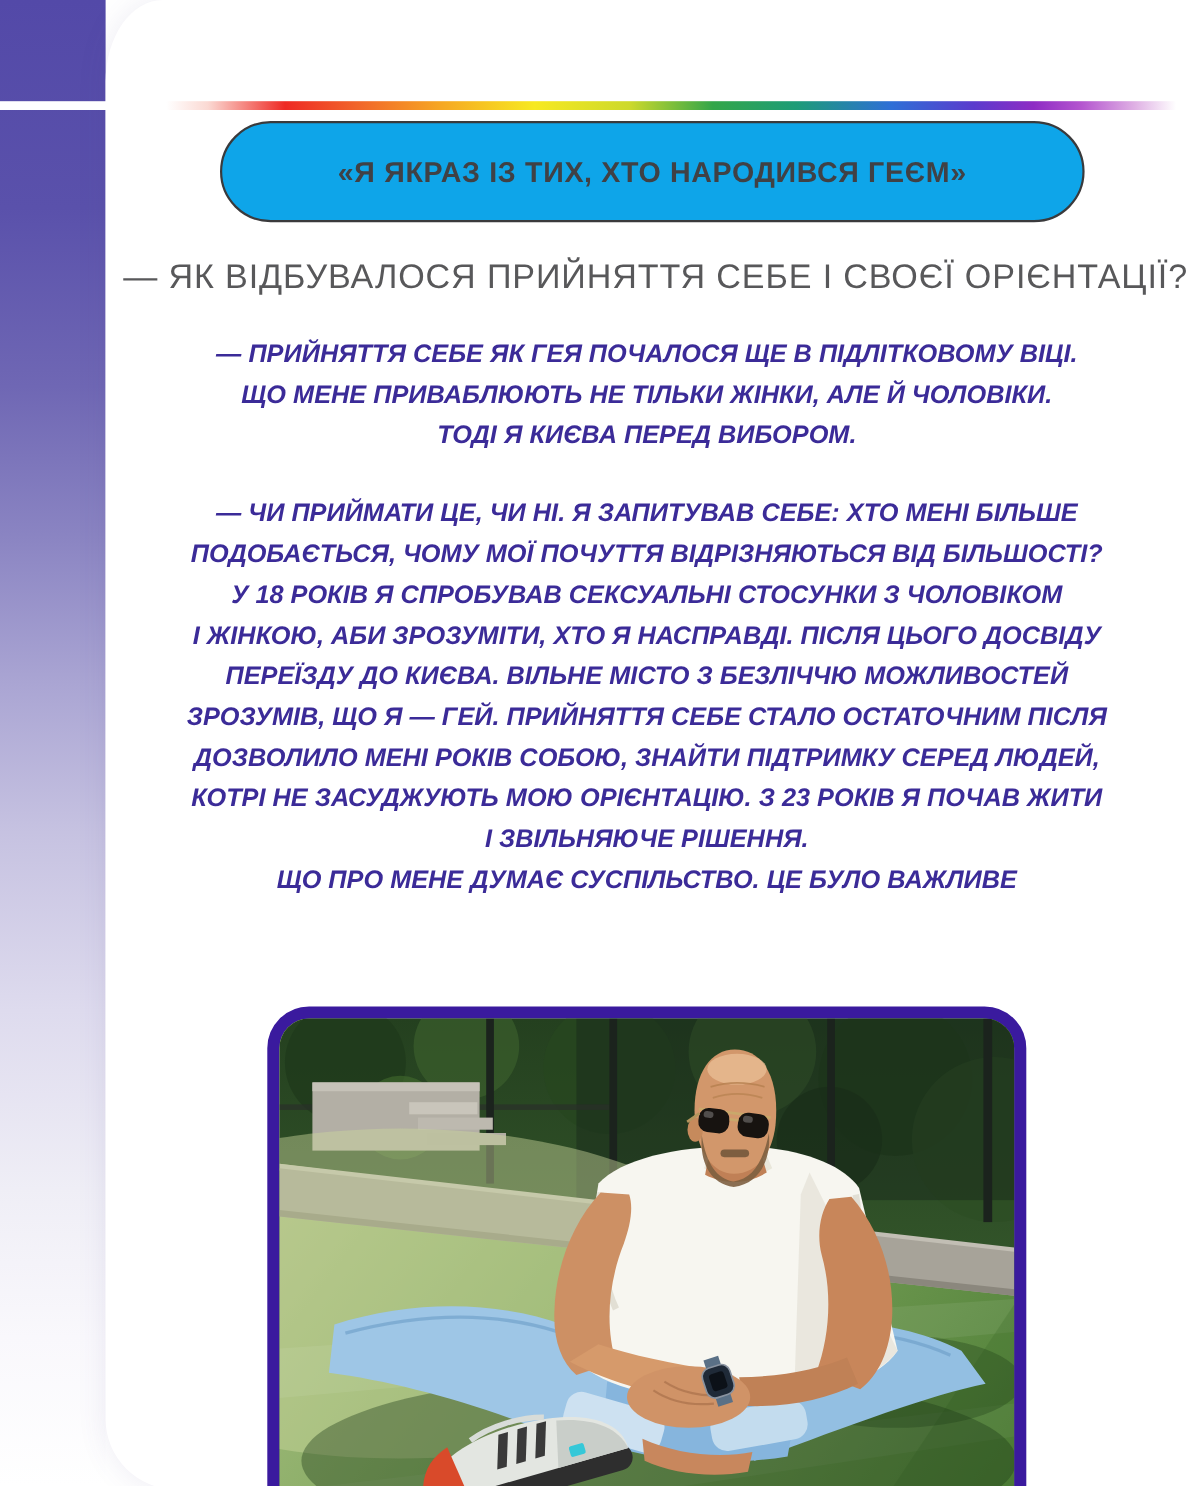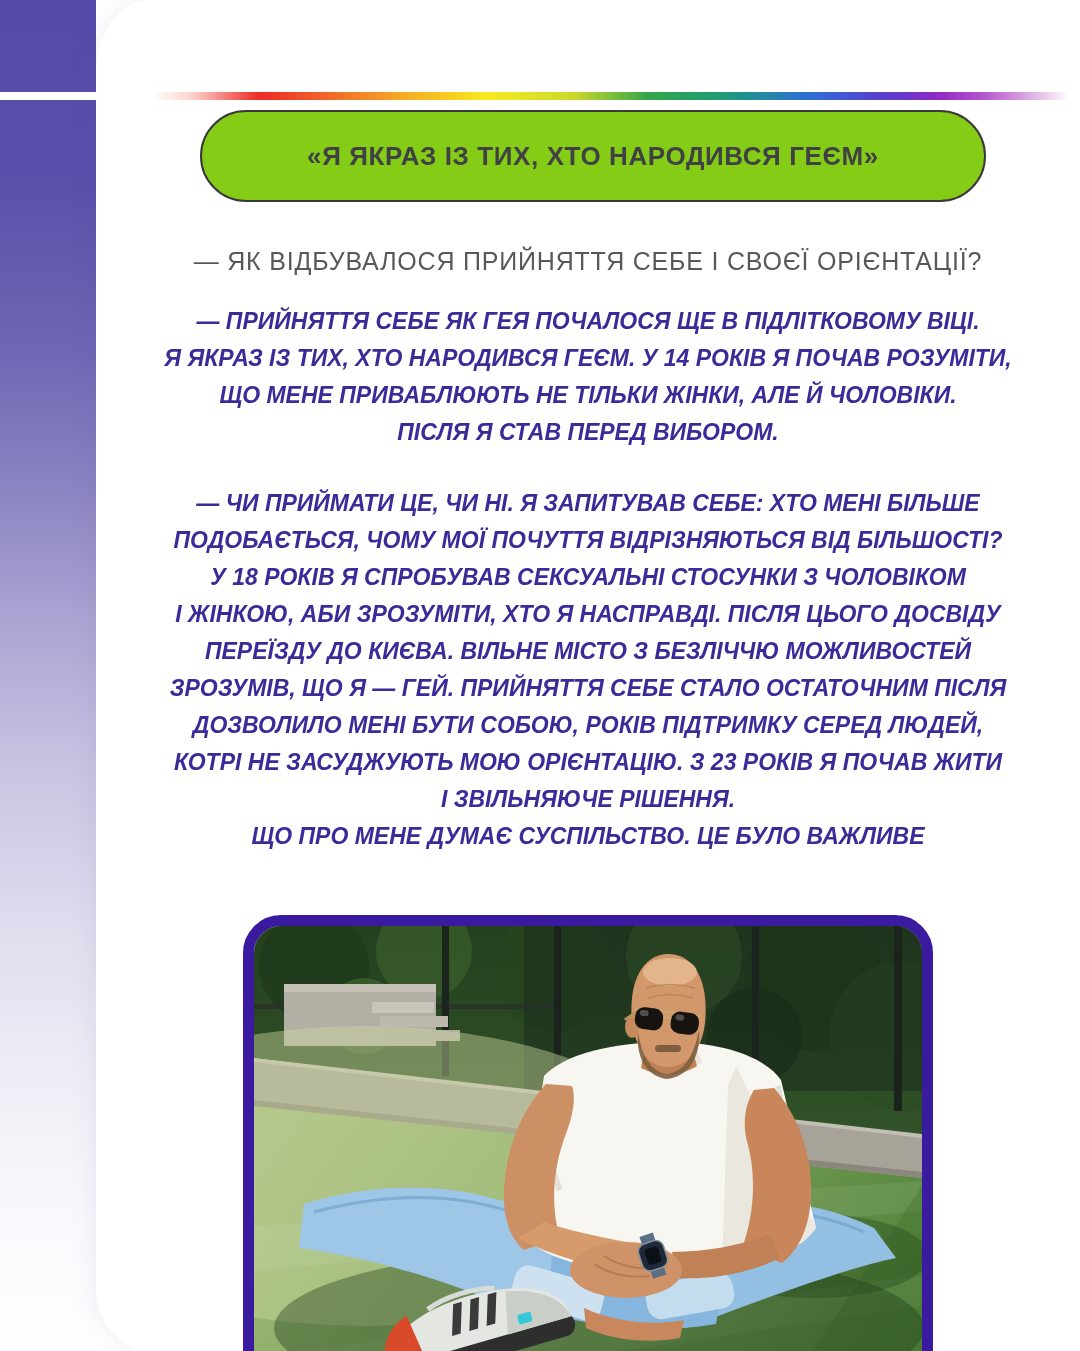--- a/index.html
+++ b/index.html
@@ -37,33 +37,32 @@
       #33a649 60%, #1d9c77 67%,
       #2e6fd6 75%, #5b3bcd 82%,
       #8e2cc4 87%, #b455cf 91%,
       #dfb0e4 95.5%, #ffffff 99%);
   }
   
   .pill{
     position:absolute;left:200px;top:110px;width:786px;height:92px;
     border:2px solid #3a3a3c;border-radius:46px;
     display:flex;align-items:center;justify-content:center;
-    background:#84cc16;box-sizing:border-box;
+    background:#0ea5e9;box-sizing:border-box;
   }
   .pill-text{
     font-size:26px;font-weight:bold;color:#404145;letter-spacing:.6px;
     white-space:nowrap;
   }
   
   .question{
     position:absolute;left:96px;right:0;top:234px;
-    text-align:center;
-    font-size:25px;font-weight:400;color:#58585a;letter-spacing:.8px;
+    text-align:right;
+    font-size:31px;font-weight:400;color:#58585a;letter-spacing:.8px;
     white-space:nowrap;
-    margin-top:13px;
   }
   
   .answer{
     position:absolute;left:96px;right:0;top:303px;
     text-align:center;
     color:#3b2b98;
     font-style:italic;font-weight:600;font-size:23px;
   }
   .para{margin:0 0 34px 0;}
   .para .line{line-height:37px;white-space:nowrap;}
@@ -89,32 +88,31 @@
 
   <div class="pill">
     <span class="pill-text">«Я ЯКРАЗ ІЗ ТИХ, ХТО НАРОДИВСЯ ГЕЄМ»</span>
   </div>
 
   <div class="question">— ЯК ВІДБУВАЛОСЯ ПРИЙНЯТТЯ СЕБЕ І СВОЄЇ ОРІЄНТАЦІЇ?</div>
 
   <div class="answer" id="answer">
       <div class="para">
         <div class="line">— ПРИЙНЯТТЯ СЕБЕ ЯК ГЕЯ ПОЧАЛОСЯ ЩЕ В ПІДЛІТКОВОМУ ВІЦІ.</div>
-        <div class="line">Я ЯКРАЗ ІЗ ТИХ, ХТО НАРОДИВСЯ ГЕЄМ. У 14 РОКІВ Я ПОЧАВ РОЗУМІТИ,</div>
         <div class="line">ЩО МЕНЕ ПРИВАБЛЮЮТЬ НЕ ТІЛЬКИ ЖІНКИ, АЛЕ Й ЧОЛОВІКИ.</div>
-        <div class="line">ПІСЛЯ Я СТАВ ПЕРЕД ВИБОРОМ.</div>
+        <div class="line">ТОДІ Я КИЄВА ПЕРЕД ВИБОРОМ.</div>
       </div>
       <div class="para">
         <div class="line">— ЧИ ПРИЙМАТИ ЦЕ, ЧИ НІ. Я ЗАПИТУВАВ СЕБЕ: ХТО МЕНІ БІЛЬШЕ</div>
         <div class="line">ПОДОБАЄТЬСЯ, ЧОМУ МОЇ ПОЧУТТЯ ВІДРІЗНЯЮТЬСЯ ВІД БІЛЬШОСТІ?</div>
         <div class="line">У 18 РОКІВ Я СПРОБУВАВ СЕКСУАЛЬНІ СТОСУНКИ З ЧОЛОВІКОМ</div>
         <div class="line">І ЖІНКОЮ, АБИ ЗРОЗУМІТИ, ХТО Я НАСПРАВДІ. ПІСЛЯ ЦЬОГО ДОСВІДУ</div>
         <div class="line">ПЕРЕЇЗДУ ДО КИЄВА. ВІЛЬНЕ МІСТО З БЕЗЛІЧЧЮ МОЖЛИВОСТЕЙ</div>
         <div class="line">ЗРОЗУМІВ, ЩО Я — ГЕЙ. ПРИЙНЯТТЯ СЕБЕ СТАЛО ОСТАТОЧНИМ ПІСЛЯ</div>
-        <div class="line">ДОЗВОЛИЛО МЕНІ БУТИ СОБОЮ, РОКІВ ПІДТРИМКУ СЕРЕД ЛЮДЕЙ,</div>
+        <div class="line">ДОЗВОЛИЛО МЕНІ РОКІВ СОБОЮ, ЗНАЙТИ ПІДТРИМКУ СЕРЕД ЛЮДЕЙ,</div>
         <div class="line">КОТРІ НЕ ЗАСУДЖУЮТЬ МОЮ ОРІЄНТАЦІЮ. З 23 РОКІВ Я ПОЧАВ ЖИТИ</div>
         <div class="line">І ЗВІЛЬНЯЮЧЕ РІШЕННЯ.</div>
         <div class="line">ЩО ПРО МЕНЕ ДУМАЄ СУСПІЛЬСТВО. ЦЕ БУЛО ВАЖЛИВЕ</div>
       </div>
     </div>
 
   <div class="photo-frame">
     <svg viewBox="0 0 668 618" xmlns="http://www.w3.org/2000/svg">
       <defs>
         <linearGradient id="grassGrad" x1="0" y1="0" x2="1" y2="0.7">

